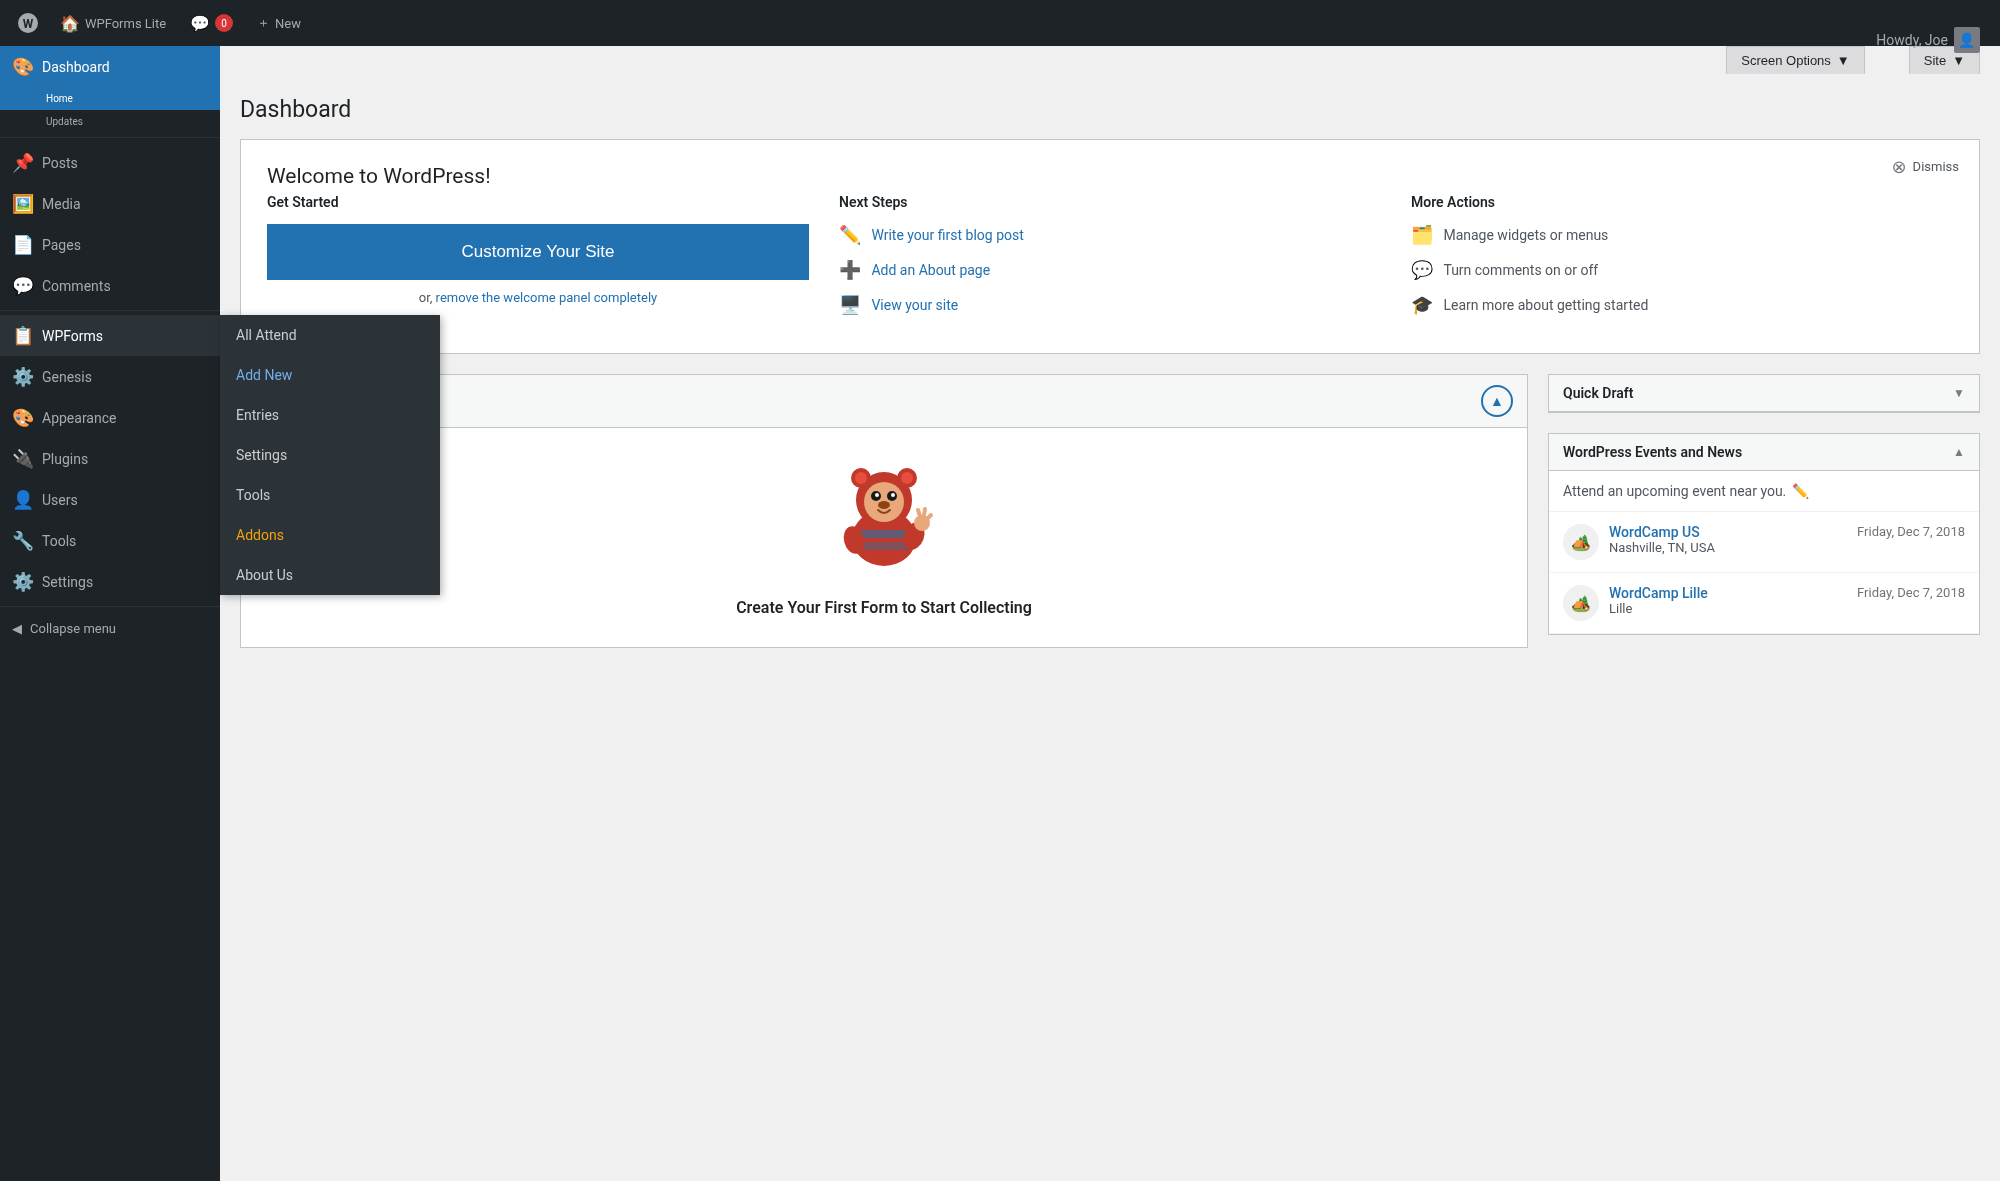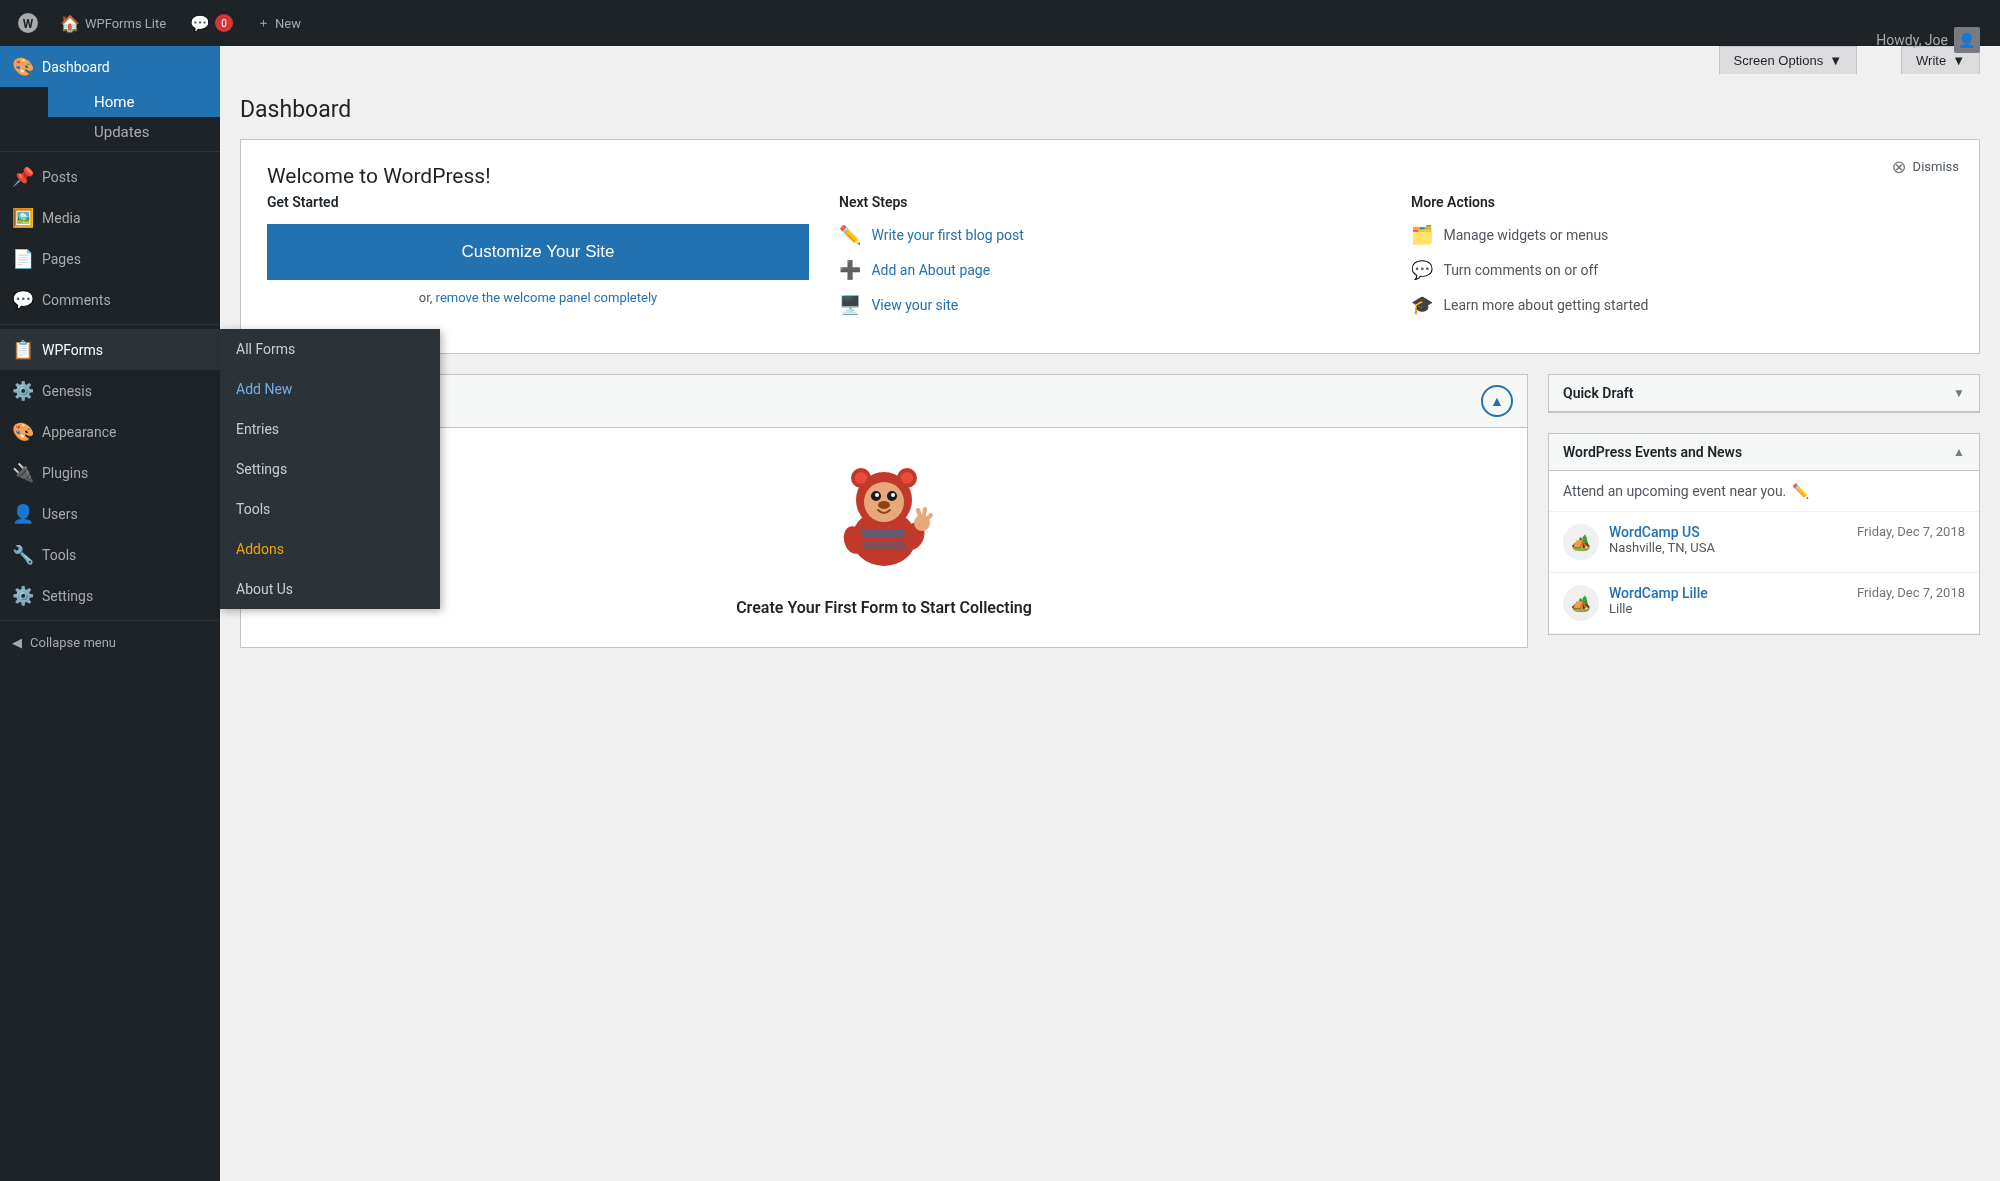--- a/index.html
+++ b/index.html
@@ -83,22 +83,21 @@
       position: relative;
     }
     .menu-item .menu-icon { font-size: 18px; width: 22px; text-align: center; }
     .menu-item .menu-label { font-size: 14px; }
 
     .menu-sub-item {
       display: block;
       padding: 6px 12px 6px 46px;
       color: #a7aaad;
       cursor: pointer;
-      font-size: 15px;
-      margin-left: 48px;
+      font-size: 10px;
     }
 
     .menu-separator {
       border: none;
       border-top: 1px solid #2c3338;
       margin: 4px 0;
     }
 
     .menu-item-dashboard { background: #2271b1; color: #fff; }
 
@@ -393,21 +392,21 @@
 
     <hr class="menu-separator">
 
     <div class="sidebar-middle">
       <div class="menu-item" style="background:#2c3338; color:#fff;">
         <span class="menu-icon">📋</span>
         <span class="menu-label">WPForms</span>
       </div>
 
       <div class="wpforms-submenu">
-        <div class="wpforms-submenu-item">All Forms</div>
+        <div class="wpforms-submenu-item">All Attend</div>
         <div class="wpforms-submenu-item active-submenu">Add New</div>
         <div class="wpforms-submenu-item">Entries</div>
         <div class="wpforms-submenu-item">Settings</div>
         <div class="wpforms-submenu-item">Tools</div>
         <div class="wpforms-submenu-item orange">Addons</div>
         <div class="wpforms-submenu-item">About Us</div>
       </div>
     </div>
 
     <div class="menu-item">
@@ -449,21 +448,21 @@
   </div>
 
   <div id="wpbody">
 
     <div class="screen-meta-buttons">
       <button class="screen-meta-btn">
         <span>Screen Options</span>
         <span>▼</span>
       </button>
       <button class="screen-meta-btn">
-        <span>Write</span>
+        <span>Site</span>
         <span>▼</span>
       </button>
     </div>
 
     <h1 class="page-title">Dashboard</h1>
 
     <div class="welcome-panel">
       <div class="dismiss-btn">
         <span class="dismiss-icon">⊗</span>
         <span>Dismiss</span>

